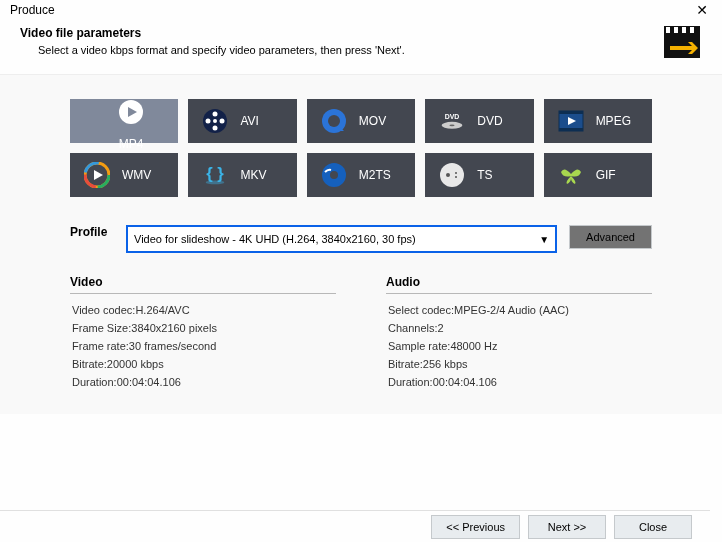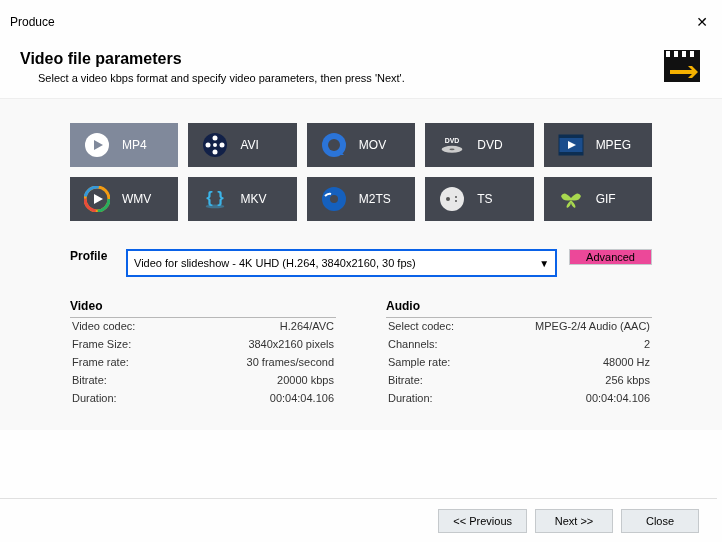--- a/index.html
+++ b/index.html
@@ -1,39 +1,39 @@
 <!DOCTYPE html>
 <html><head>
 <meta charset="utf-8">
 <style>
 * { margin: 0; padding: 0; box-sizing: border-box; font-family: "Segoe UI", Tahoma, sans-serif; }
 body { width: 722px; height: 542px; background: #fefefe; overflow: hidden; }
-.titlebar { display: flex; justify-content: space-between; align-items: center; padding: 14px 10px; font-size: 12px; }
+.titlebar { display: flex; justify-content: space-between; align-items: center; padding: 2px 10px; font-size: 12px; }
 .titlebar .title { font-weight: 400; color: #000; }
 .titlebar .close { font-size: 14px; cursor: pointer; padding: 0 4px; }
 .header-area { padding: 6px 20px 14px 20px; display: flex; justify-content: space-between; align-items: flex-start; }
-.header-text h2 { font-size: 16px; font-weight: 700; color: #000; margin-bottom: 4px; }
+.header-text h2 { font-size: 12px; font-weight: 700; color: #000; margin-bottom: 4px; }
 .header-text p { font-size: 11px; color: #000; padding-left: 18px; }
 .clapper-icon { width: 40px; height: 34px; }
 .content { background: #f9f9f9; padding: 24px 70px 20px 70px; border-top: 1px solid #eee; }
 .format-row { display: flex; gap: 10px; margin-bottom: 10px; }
 .format-btn { flex: 1; height: 44px; background: #434750; color: #fff; display: flex; align-items: center; justify-content: flex-start; padding-left: 14px; gap: 12px; font-size: 12px; cursor: pointer; position: relative; }
-.format-btn.selected { background: #80899B; }
+.format-btn.selected { background: #80899B; flex-direction: column; }
 .format-btn .icon-slot { width: 26px; height: 26px; display: flex; align-items: center; justify-content: center; }
 .format-btn .label { flex: 1; text-align: left; }
 .profile-row { display: flex; align-items: flex-start; gap: 12px; margin: 28px 0 22px 0; }
 .profile-label { font-size: 12px; font-weight: 700; width: 44px; }
 .profile-select { flex: 1; border: 2px solid #0a62e8; height: 24px; font-size: 11px; padding: 12px 6px; background: #fff; display: flex; align-items: center; justify-content: space-between; cursor: pointer; }
 .profile-select .arrow { font-size: 10px; }
-.advanced-btn { background: #ec4899; border: 1px solid #c5c9cc; height: 16px; padding: 0 16px; font-size: 11px; cursor: pointer; }
+.advanced-btn { background: #737373; border: 1px solid #c5c9cc; height: 24px; padding: 0 16px; font-size: 11px; cursor: pointer; }
 .params { display: flex; gap: 50px; }
 .param-col { flex: 1; }
-.param-col h3 { font-size: 12px; font-weight: 700; color: #000; border-bottom: 1px solid #b8b8b8; padding-bottom: 4px; margin-bottom: 2px; }
-.param-line { display: flex; justify-content: space-between; font-size: 11px; color: #333; margin-bottom: 6px; padding: 0 2px; }
-.footer { position: absolute; bottom: 0; left: 0; right: 5px; height: 44px; border-top: 1px solid #e0e0e0; display: flex; justify-content: flex-end; align-items: center; padding-right: 18px; gap: 8px; background: #fefefe; }
+.param-col h3 { font-size: 12px; font-weight: 700; color: #000; border-bottom: 1px solid #b8b8b8; padding-bottom: 4px; margin-bottom: 10px; }
+.param-line { display: flex; justify-content: flex-start; font-size: 11px; color: #333; margin-bottom: 6px; padding: 0 2px; }
+.footer { position: absolute; bottom: 0; left: 0; right: 12px; height: 32px; border-top: 1px solid #e0e0e0; display: flex; justify-content: flex-end; align-items: center; padding-right: 18px; gap: 8px; background: #fefefe; }
 .footer button { height: 24px; padding: 0 14px; font-size: 11px; background: #e8ecef; border: 1px solid #c5c9cc; cursor: pointer; min-width: 78px; }
 </style>
 </head>
 <body>
 
 <div class="titlebar">
   <span class="title">Produce</span>
   <span class="close">✕</span>
 </div>
 

